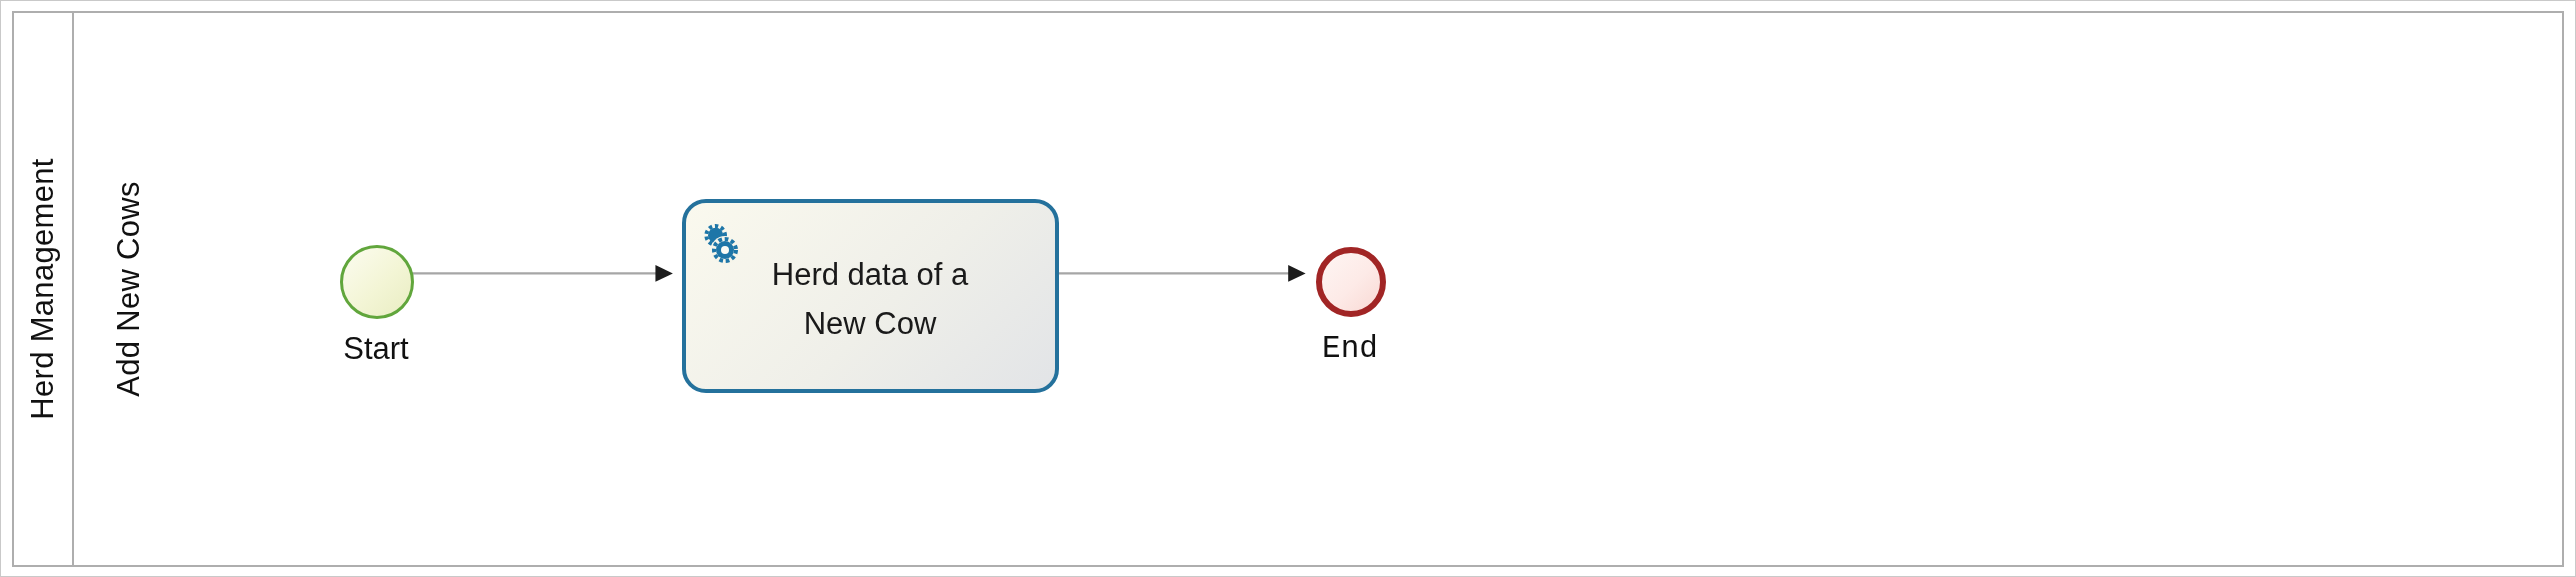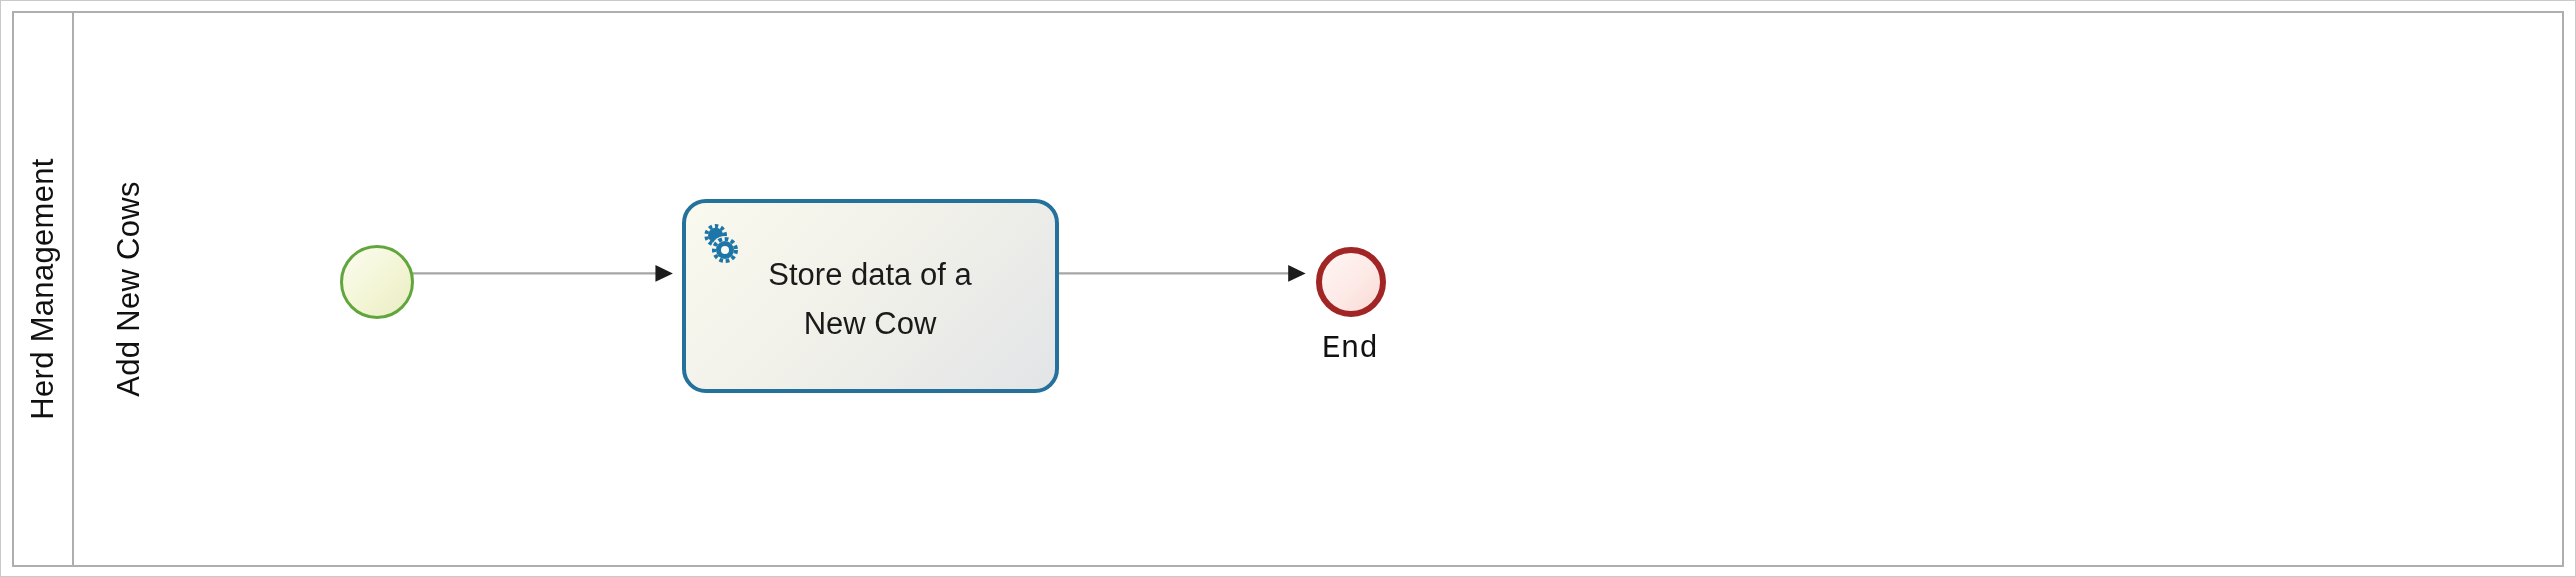--- a/index.html
+++ b/index.html
@@ -127,35 +127,36 @@
         <line x1="592" y1="402" x2="952" y2="402" stroke="#a6a6a6" stroke-width="3"></line>
         <polygon points="950,390 975,402 950,414" fill="#1c1c1c"></polygon>
       </g>
       <g>
         <line x1="1517" y1="402" x2="1860" y2="402" stroke="#a6a6a6" stroke-width="3"></line>
         <polygon points="1858,390 1883,402 1858,414" fill="#1c1c1c"></polygon>
       </g>
     </svg>
 
     <div class="start-event" style="left:326px; top:232px;"></div>
+    <div class="node-label start" style="left:258px; top:318px;">Start</div>
 
     <div class="task" style="left:668px; top:186px;">
       <svg class="task-type-icon" viewBox="0 0 60 66">
 
         <circle cx="22" cy="20" r="14" fill="none" stroke="#1e76a8" stroke-width="6" stroke-dasharray="5 4.2"></circle>
         <circle cx="22" cy="20" r="11.5" fill="#1e76a8"></circle>
 
         <circle cx="36" cy="42" r="21" fill="#f6f5ea"></circle>
 
         <circle cx="36" cy="42" r="16.5" fill="none" stroke="#1e76a8" stroke-width="6" stroke-dasharray="5.5 4.1"></circle>
         <circle cx="36" cy="42" r="13.5" fill="#1e76a8"></circle>
         <circle cx="36" cy="42" r="6" fill="#fbfbf5"></circle>
       </svg>
       <div class="task-label">
-        <span>Store data of a</span><br>
+        <span>Herd data of a</span><br>
         <span>New Cow</span>
       </div>
     </div>
 
     <div class="end-event" style="left:1302px; top:234px;"></div>
     <div class="node-label end" style="left:1232px; top:318px;font-family:Liberation Mono, monospace;">End</div>
 
   </div>
 </div>
 

